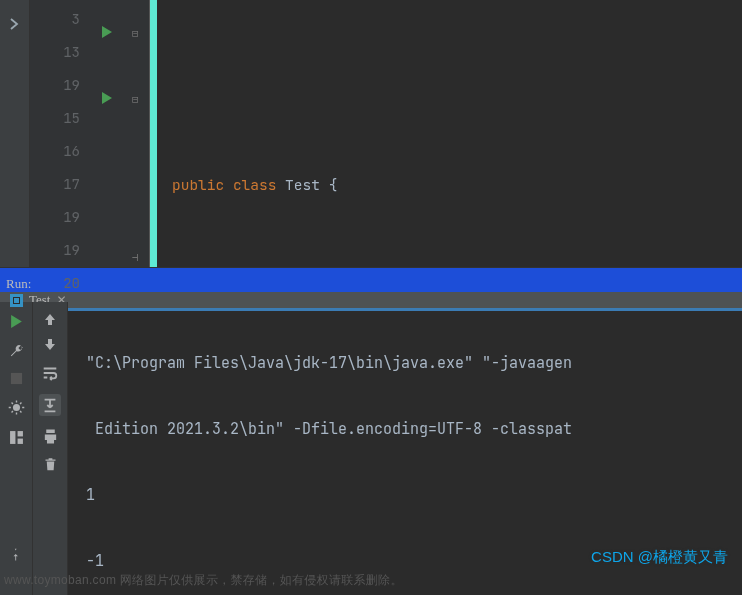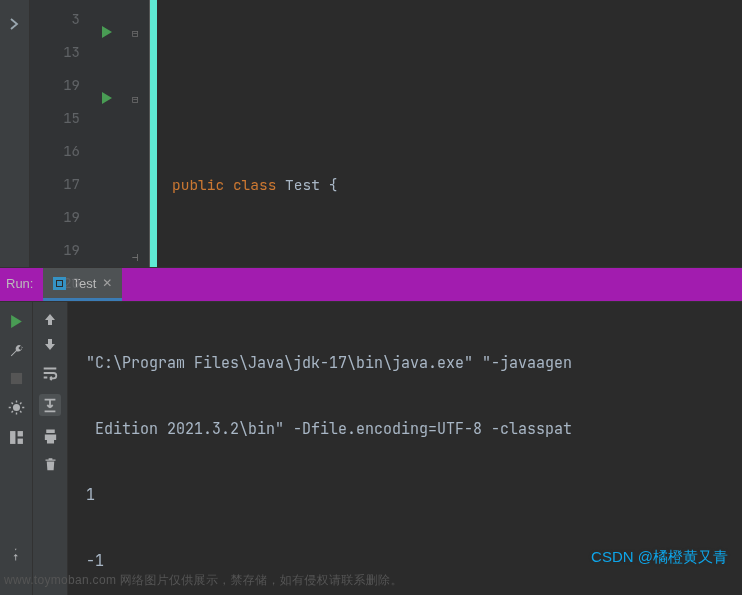--- a/index.html
+++ b/index.html
@@ -15,21 +15,21 @@
 .tri svg { display:block; }
 .fold-gutter { width:20px; background:#313335; border-right:1px solid #555; position:relative; }
 .fold-gutter .mark { position:absolute; left:2px; color:#6e6e6e; font-size:11px; }
 .code { flex:1; padding-top:3px; line-height:33px; white-space:pre; overflow:hidden; border-left:7px solid #5eead4; }
 .code .line { padding-left:15px; height:33px; }
 .k-orange { color:#cc7832; }
 .k-ident { color:#a9b7c6; }
 
 
 .run-panel { border-top:1px solid #323232; background:#2b2b2b; }
-.run-tabs { height:34px; background:#a21caf; display:flex; align-items:stretch; color:#bbbbbb; font-family:Liberation Sans, sans-serif; font-size:13px; border-bottom:1px solid #323232; }
+.run-tabs { height:34px; background:#1d4ed8; display:flex; align-items:stretch; color:#bbbbbb; font-family:Liberation Serif, serif; font-size:13px; border-bottom:1px solid #323232;flex-direction:column; }
 .run-label { padding:8px 10px 0 6px; color:#bbbbbb; }
 .tab { display:flex; align-items:center; gap:6px; padding:0 10px; background:#4e5254; border-bottom:3px solid #3b7cb5; }
 .tab .sq { width:13px; height:13px; background:#3592c4; position:relative; }
 .tab .sq::after { content:""; position:absolute; inset:3px; border:1px solid #2b2b2b; }
 .tab .close { color:#a0a0a0; font-size:12px; }
 
 .run-body { display:flex; height:294px; }
 .run-tools-a { width:32px; background:#3c3f41; display:flex; flex-direction:column; align-items:center; gap:14px; padding-top:12px; }
 .run-tools-b { width:36px; background:#3c3f41; display:flex; flex-direction:column; align-items:center; gap:12px; padding-top:10px; border-left:1px solid #323232; border-right:1px solid #323232; }
 .run-tools-a svg, .run-tools-b svg { display:block; }

